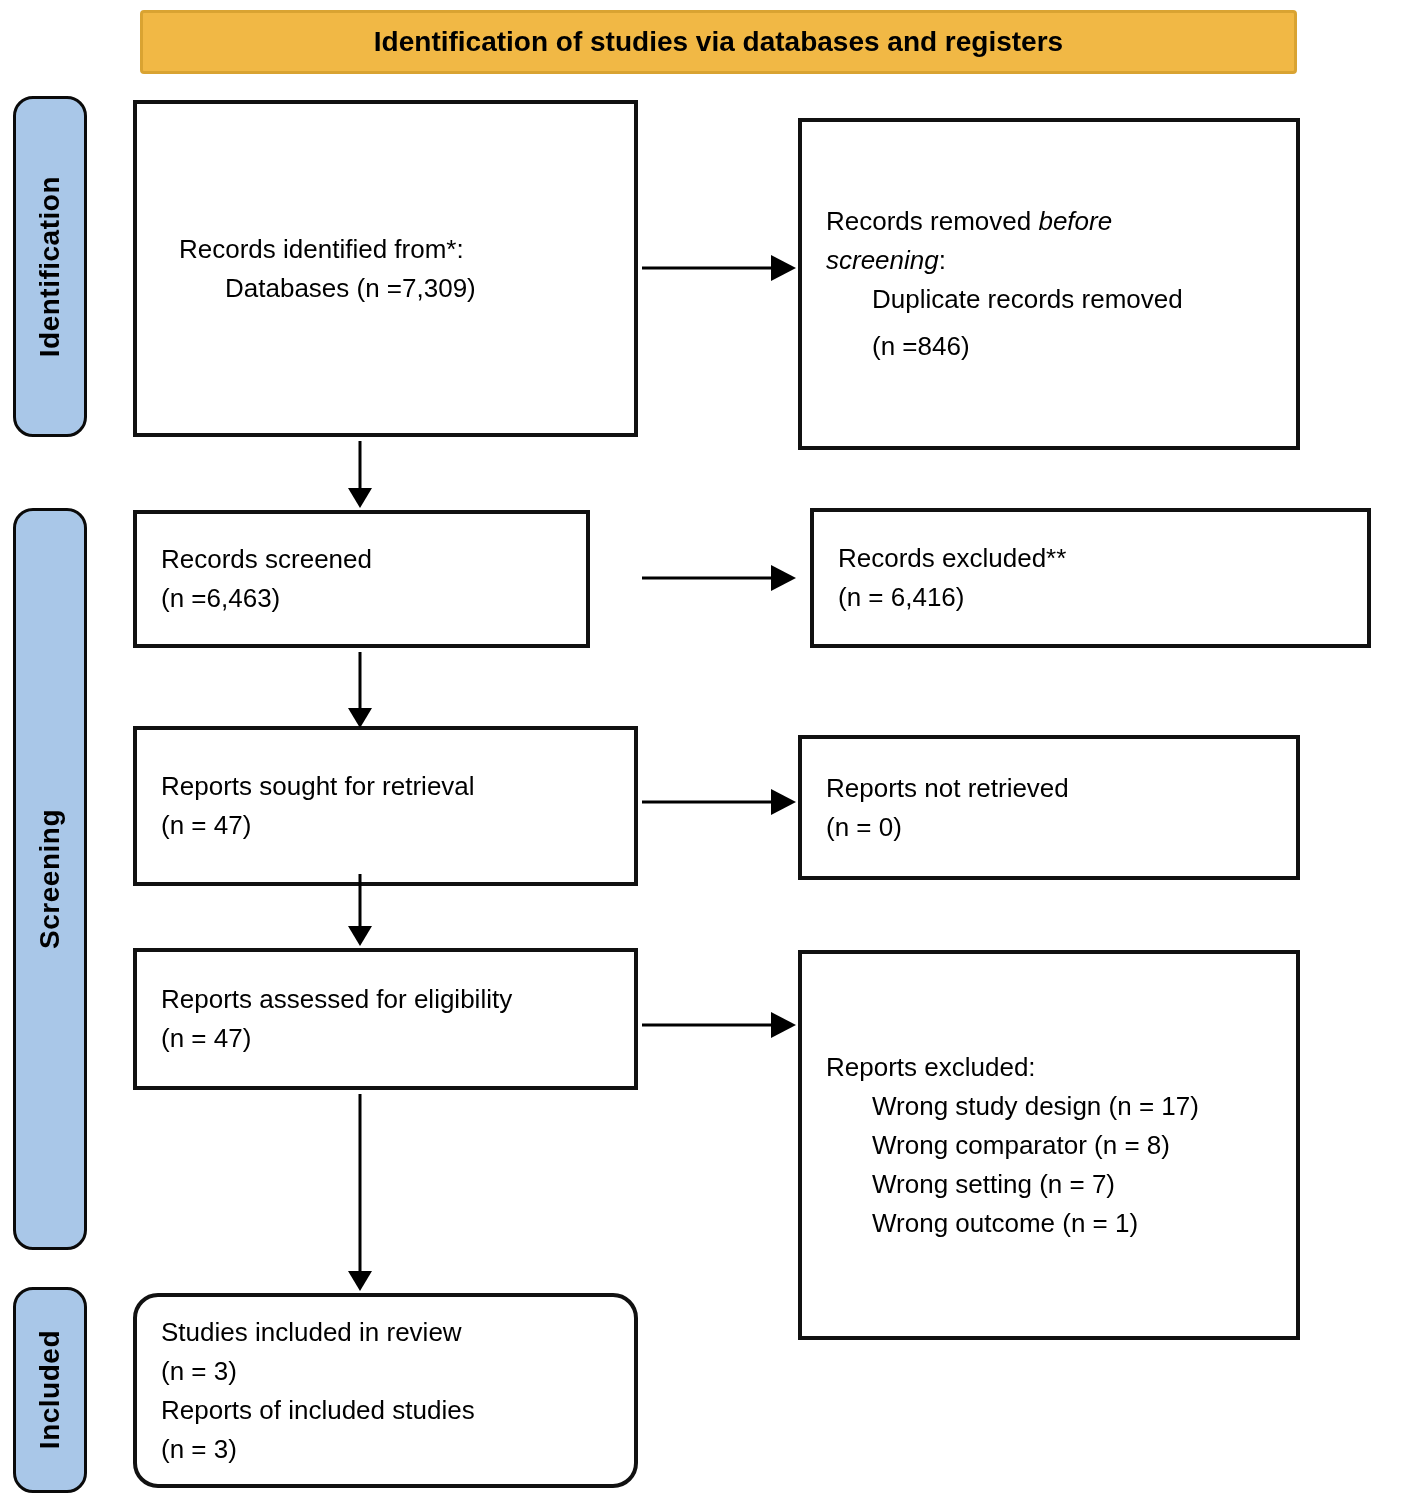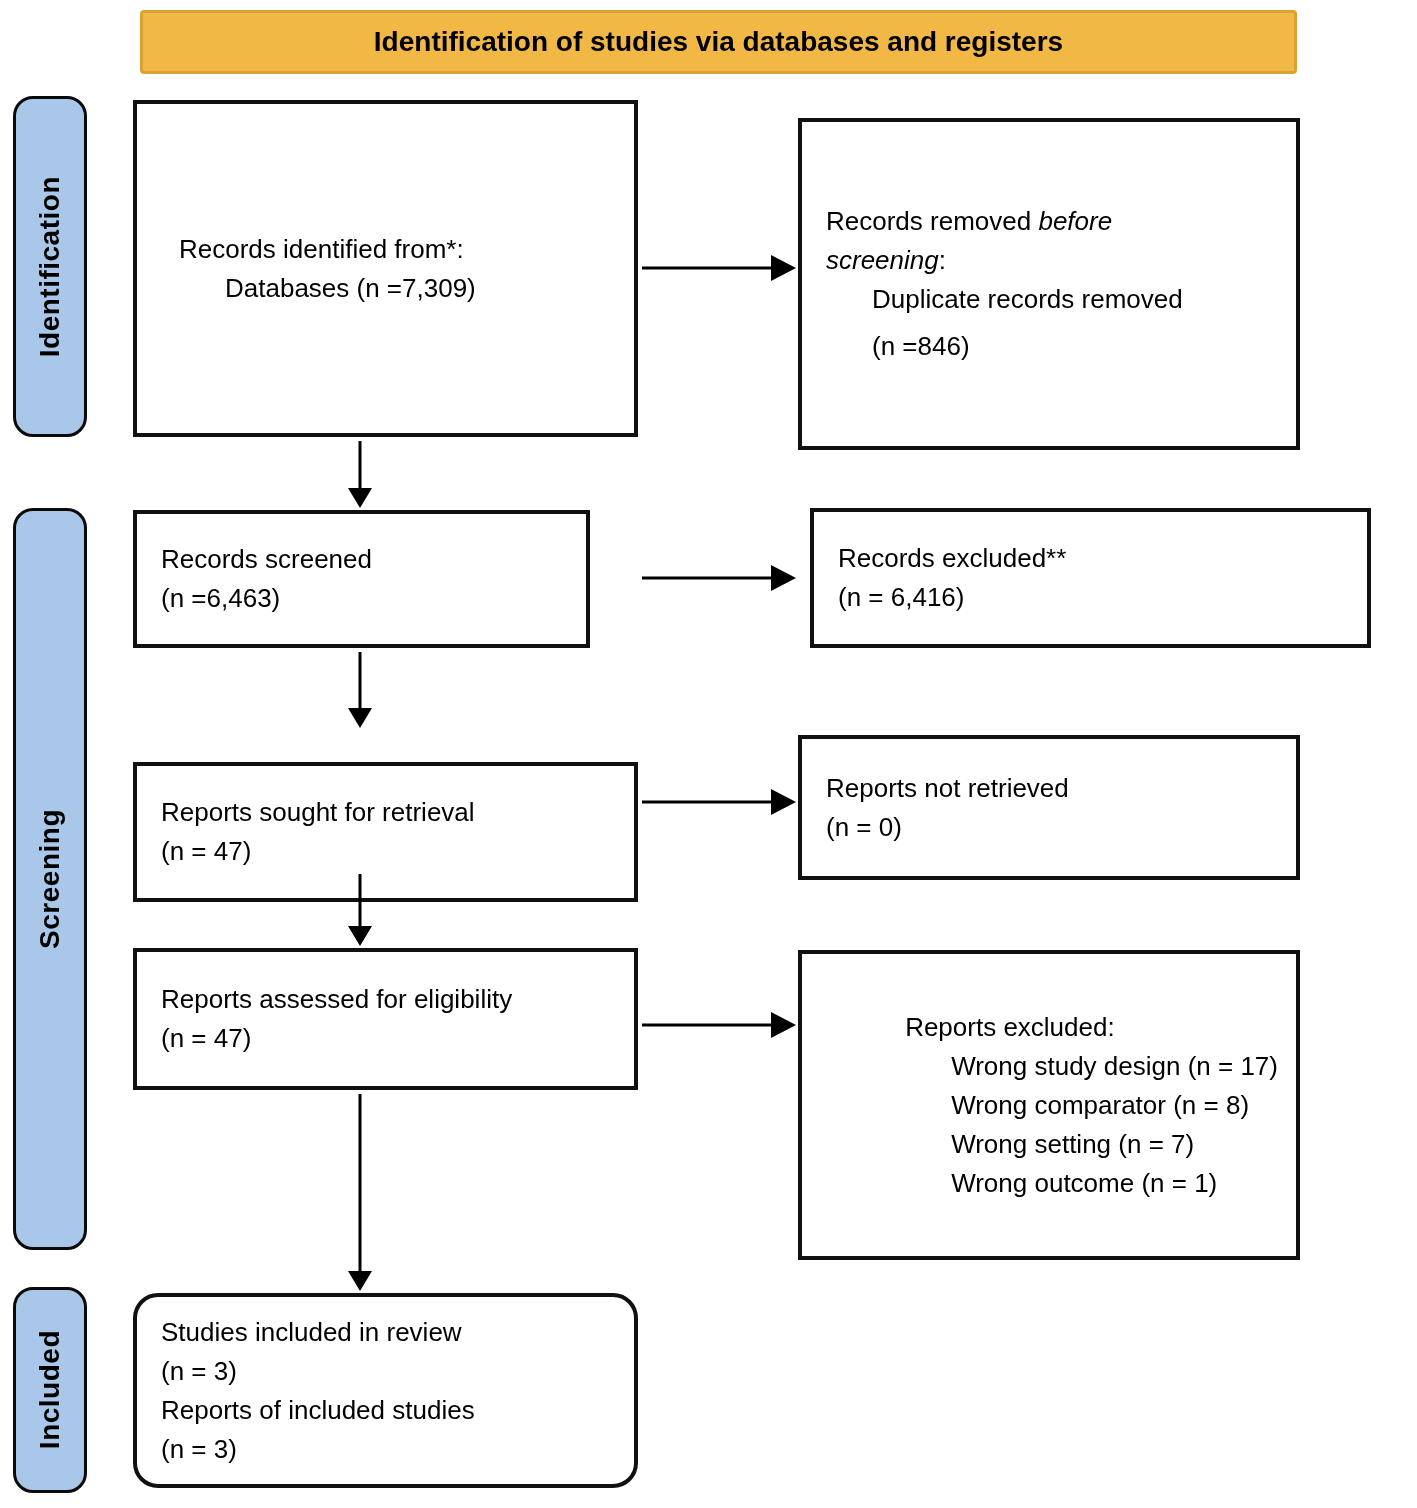--- a/index.html
+++ b/index.html
@@ -58,27 +58,27 @@
     font-size:26px;
     line-height:1.5;
   }
   .line{white-space:nowrap;}
   .indent{margin-left:46px;}
   .gap-top{margin-top:8px;}
   .italic{font-style:italic;}
 
   .box-b1{left:133px;top:100px;width:505px;height:337px;padding-left:18px;}
   .box-b2{left:133px;top:510px;width:457px;height:138px;}
-  .box-b3{left:133px;top:762px;width:505px;height:140px;}
+  .box-b3{left:133px;top:726px;width:505px;height:160px;}
   .box-b4{left:133px;top:948px;width:505px;height:142px;}
   .box-b5{left:133px;top:1293px;width:505px;height:195px;border-radius:25px;}
   .box-r1{left:798px;top:118px;width:502px;height:332px;}
   .box-r2{left:798px;top:508px;width:561px;height:140px;margin-left:12px;}
   .box-r3{left:798px;top:735px;width:502px;height:145px;}
-  .box-r4{left:798px;top:950px;width:502px;height:310px;justify-content:flex-end;}
+  .box-r4{left:798px;top:950px;width:502px;height:390px;}
 
   
   .varrow{position:absolute;width:24px;}
   .varrow .shaft{
     position:absolute;left:50%;transform:translateX(-50%);
     top:0;bottom:16px;width:3px;background:#000;
   }
   .varrow .head{
     position:absolute;bottom:0;left:50%;transform:translateX(-50%);
     width:0;height:0;

